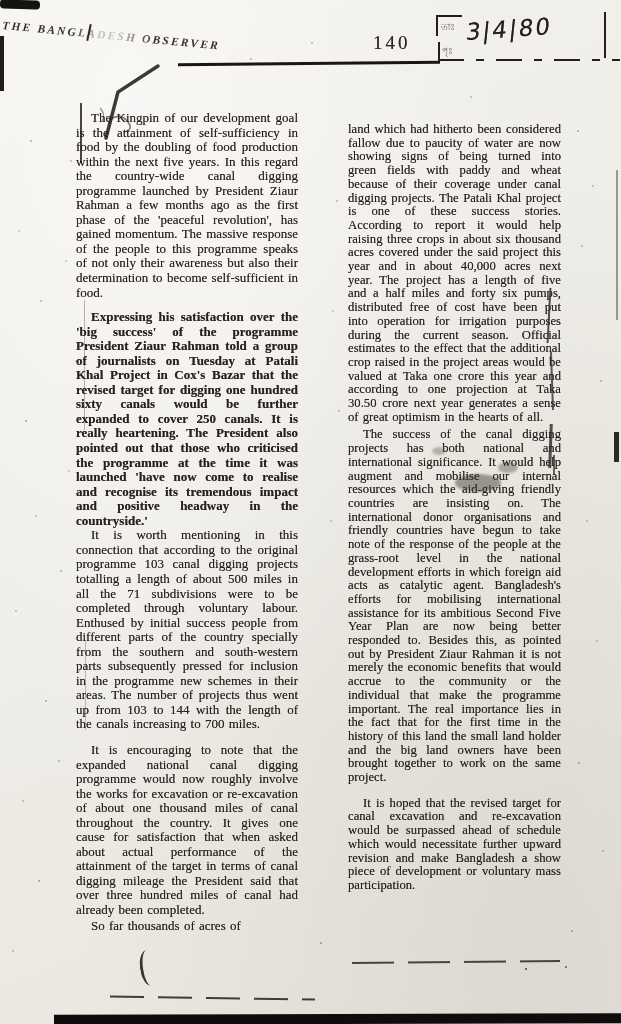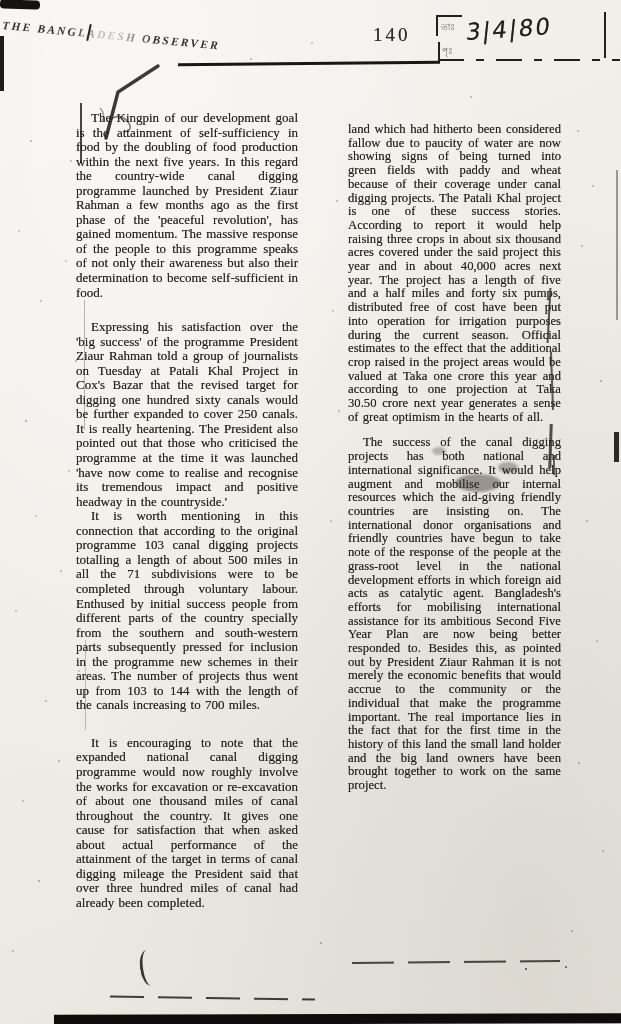--- a/index.html
+++ b/index.html
@@ -12,21 +12,21 @@
     font-family:"Liberation Serif", serif;color:#262220;
   }
   
   .masthead{
     position:absolute;left:3px;top:19px;transform:rotate(5.4deg);transform-origin:left top;
     font-style:italic;font-weight:700;font-size:11.5px;letter-spacing:2.2px;color:#35312c;
     white-space:nowrap;
     -webkit-mask-image:linear-gradient(90deg,#000 0 32%,rgba(0,0,0,.28) 44% 54%,#000 70%);
             mask-image:linear-gradient(90deg,#000 0 32%,rgba(0,0,0,.28) 44% 54%,#000 70%);
   }
-  .page-number{position:absolute;left:373px;top:24px;font-size:19px;letter-spacing:3px;color:#2b2824;text-shadow:0 0 .6px rgba(0,0,0,.5);}
+  .page-number{position:absolute;left:373px;top:32px;font-size:19px;letter-spacing:3px;color:#2b2824;text-shadow:0 0 .6px rgba(0,0,0,.5);}
   .stamp-box{position:absolute;left:430px;top:10px;width:191px;height:56px;}
   .stamp-line{position:absolute;background:#23201c;}
   .stamp-dash{position:absolute;height:2px;
     background:repeating-linear-gradient(90deg,#23201c 0 26px,transparent 26px 38px,#23201c 38px 46px,transparent 46px 58px);}
   .bn-label{position:absolute;font-size:9px;color:#3a362f;opacity:.85;}
   .date-value{
     position:absolute;left:36px;top:6px;font-family:"DejaVu Sans",sans-serif;
     font-size:23px;font-weight:500;letter-spacing:2px;color:#23201c;
     transform:rotate(-4deg) skewX(-10deg);text-shadow:0 0 .5px rgba(0,0,0,.55);
   }
@@ -38,24 +38,24 @@
     letter-spacing:.3px;color:#16130f;white-space:nowrap;text-shadow:0 0 .5px rgba(0,0,0,.6);
   }
   .fold-mark{position:absolute;left:70px;top:58px;}
   
   .col{position:absolute;text-align:justify;text-justify:inter-word;hyphens:auto;-webkit-hyphens:auto;
        text-shadow:0 0 .5px rgba(35,28,22,.55);word-spacing:1px;}
   .col p{margin:0;}
   .col p.indent{text-indent:15px;}
   .col1{left:76px;top:111px;width:222px;font-size:13px;line-height:14.55px;}
   .col2{left:348px;top:123px;width:213px;font-size:12.7px;line-height:13.7px;}
-  .col1 p:nth-of-type(2){margin-top:20px;}
-  .col1 p:nth-of-type(4){margin-top:23px;}
+  .col1 p:nth-of-type(2){margin-top:10px;font-weight:bold;}
+  .col1 p:nth-of-type(4){margin-top:11px;}
   .col1 p:nth-of-type(5){margin-top:1px;}
-  .col2 p:nth-of-type(2){margin-top:12px;}
+  .col2 p:nth-of-type(2){margin-top:4px;}
   .col2 p:nth-of-type(3){margin-top:12px;}
   
   .art{position:absolute;}
   .blob{border-radius:50%;background:#3a342c;filter:blur(1.3px);}
   .bottom-bar{left:54px;top:1014px;width:567px;height:10px;background:#0e0d0b;transform:rotate(-.15deg);}
   .u-dash1{left:110px;top:997px;width:205px;height:2px;transform:rotate(.9deg);opacity:.85;
     background:repeating-linear-gradient(90deg,#221f1b 0 34px,transparent 34px 48px);}
   .u-dash2{left:352px;top:961px;width:208px;height:2px;transform:rotate(-.5deg);opacity:.8;
     background:repeating-linear-gradient(90deg,#221f1b 0 42px,transparent 42px 56px);}
   .speckles{left:0;top:0;width:2px;height:2px;border-radius:50%;background:rgba(40,36,30,.45);
@@ -99,25 +99,27 @@
     <path d="M88,8 L48,34 L36,80" fill="none" stroke="#1b1916" stroke-width="3.5" stroke-linecap="round" opacity=".85"></path>
     <path d="M40,62 q10,-8 18,2 q6,8 -4,10" fill="none" stroke="#2a2622" stroke-width="1.6" opacity=".6"></path>
     <path d="M30,50 q6,6 2,14" fill="none" stroke="#2a2622" stroke-width="1.4" opacity=".45"></path>
   </svg>
 
   <div class="col col1">
     <p class="indent">The Kingpin of our development goal is the attainment of self-sufficiency in food by the doubling of food production within the next five years. In this regard the country-wide canal digging programme launched by President Ziaur Rahman a few months ago as the first phase of the 'peaceful revolution', has gained momentum. The massive response of the people to this programme speaks of not only their awareness but also their determination to become self-sufficient in food.</p>
     <p class="indent">Expressing his satisfaction over the 'big success' of the programme President Ziaur Rahman told a group of journalists on Tuesday at Patali Khal Project in Cox's Bazar that the revised target for digging one hundred sixty canals would be further expanded to cover 250 canals. It is really heartening. The President also pointed out that those who criticised the programme at the time it was launched 'have now come to realise and recognise its tremendous impact and positive headway in the countryside.'</p>
     <p class="indent">It is worth mentioning in this connection that according to the original programme 103 canal digging projects totalling a length of about 500 miles in all the 71 subdivisions were to be completed through voluntary labour. Enthused by initial success people from different parts of the country specially from the southern and south-western parts subsequently pressed for inclusion in the programme new schemes in their areas. The number of projects thus went up from 103 to 144 with the length of the canals increasing to 700 miles.</p>
     <p class="indent">It is encouraging to note that the expanded national canal digging programme would now roughly involve the works for excavation or re-excavation of about one thousand miles of canal throughout the country. It gives one cause for satisfaction that when asked about actual performance of the attainment of the target in terms of canal digging mileage the President said that over three hundred miles of canal had already been completed.</p>
+    <p class="indent">So far thousands of acres of</p>
   </div>
 
   <div class="col col2">
     <p>land which had hitherto been considered fallow due to paucity of water are now showing signs of being turned into green fields with paddy and wheat because of their coverage under canal digging projects. The Patali Khal project is one of these success stories. According to report it would help raising three crops in about six thousand acres covered under the said project this year and in about 40,000 acres next year. The project has a length of five and a half miles and forty six pumps, distributed free of cost have been put into operation for irrigation purposes during the current season. Official estimates to the effect that the additional crop raised in the project areas would be valued at Taka one crore this year and according to one projection at Taka 30.50 crore next year generates a sense of great optimism in the hearts of all.</p>
     <p class="indent">The success of the canal digging projects has both national and international significance. It would help augment and mobilise our internal resources which the aid-giving friendly countries are insisting on. The international donor organisations and friendly countries have begun to take note of the response of the people at the grass-root level in the national development efforts in which foreign aid acts as catalytic agent. Bangladesh's efforts for mobilising international assistance for its ambitious Second Five Year Plan are now being better responded to. Besides this, as pointed out by President Ziaur Rahman it is not merely the economic benefits that would accrue to the community or the individual that make the programme important. The real importance lies in the fact that for the first time in the history of this land the small land holder and the big land owners have been brought together to work on the same project.</p>
+    <p class="indent">It is hoped that the revised target for canal excavation and re-excavation would be surpassed ahead of schedule which would necessitate further upward revision and make Bangladesh a show piece of development or voluntary mass participation.</p>
   </div>
 
   <div class="art" style="left:0;top:0;width:40px;height:9px;background:#151310;border-radius:4px;transform:rotate(2deg);"></div>
   <div class="art" style="left:0;top:36px;width:4px;height:55px;background:#201d1a;"></div>
   <div class="art" style="left:80px;top:103px;width:2px;height:60px;background:rgba(28,26,23,.8);"></div>
   <div class="art" style="left:84px;top:300px;width:1px;height:130px;background:rgba(28,26,23,.3);"></div>
   <div class="art" style="left:85px;top:640px;width:1px;height:90px;background:rgba(28,26,23,.25);"></div>
   <div class="art" style="left:140px;top:950px;width:12px;height:36px;border-left:3px solid #1a1814;border-radius:60% 0 0 60%/50%;transform:rotate(-8deg);opacity:.85;"></div>
   <div class="art" style="left:548px;top:288px;width:2px;height:55px;background:#2b2824;transform:rotate(3deg);opacity:.8;"></div>
   <div class="art" style="left:551px;top:352px;width:2px;height:58px;background:#2b2824;transform:rotate(-2deg);opacity:.75;"></div>

